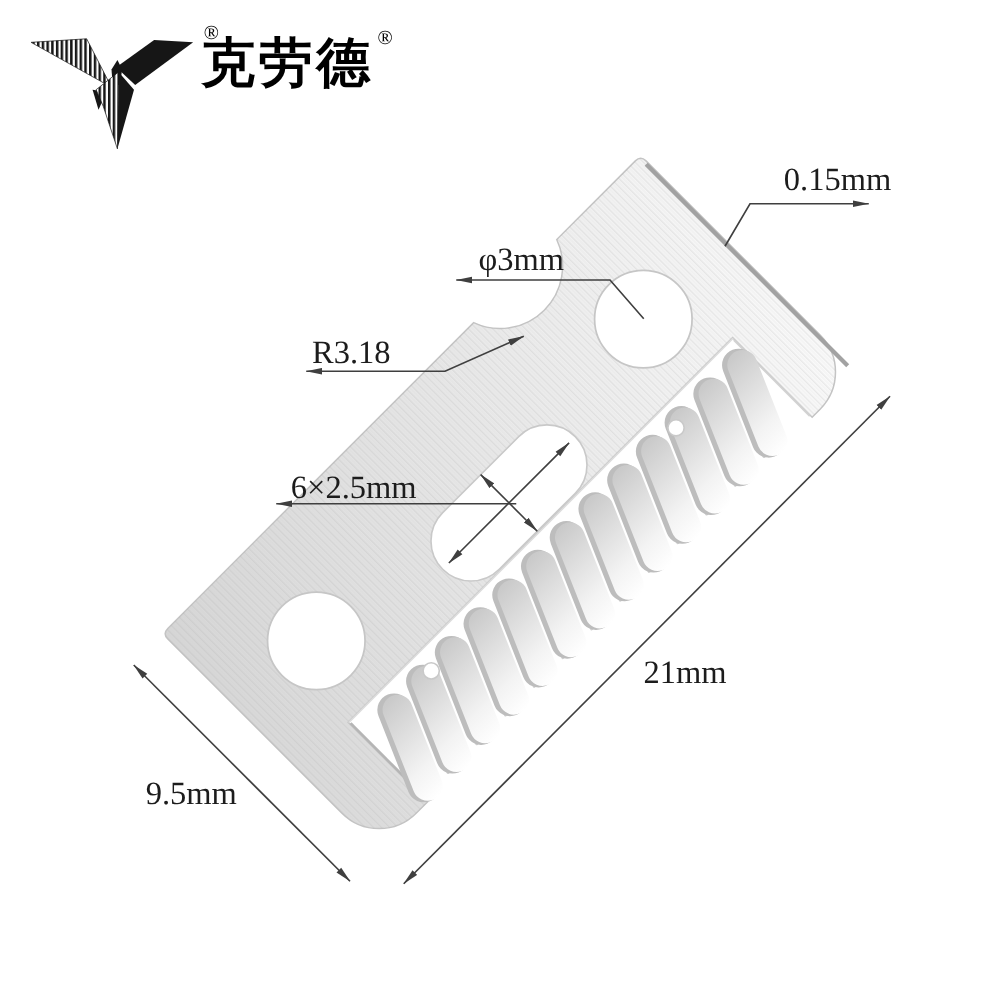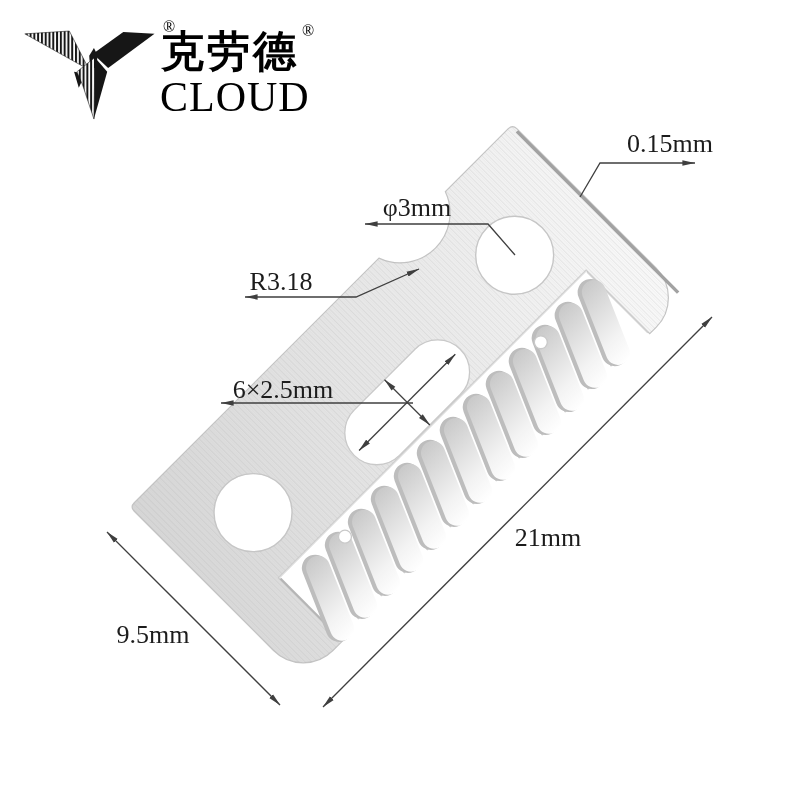--- a/index.html
+++ b/index.html
@@ -33,21 +33,20 @@
       <polygon points="3,8 50,5 71,46" fill="url(#birdStripes)" stroke="#161616" stroke-width="0.6"></polygon>
       <polygon points="75,29 107,6 140,8 91,44" fill="#161616"></polygon>
       <polygon points="71,31 76,23 80,31 78,44 72,44" fill="#161616"></polygon>
       <polygon points="55,48 67,50 60,65" fill="#161616"></polygon>
       <polygon points="58,48 77,33 76,98 64,62" fill="url(#birdStripes)" stroke="#161616" stroke-width="0.6"></polygon>
       <polygon points="77,33 90,48 76,98" fill="#161616"></polygon>
     </svg>
     <span class="reg1">®</span>
     <div class="cn">克劳德</div>
     <span class="reg2">®</span>
-    <div class="en">CLOUD</div>
   </div>
 
   <svg class="scene" width="800" height="800" viewBox="0 0 800 800">
     <defs>
       <marker id="arr" viewBox="0 0 13 6" refX="12.6" refY="3" markerWidth="13" markerHeight="6" markerUnits="userSpaceOnUse" orient="auto-start-reverse">
         <path d="M13,3 L0,0.35 L0,5.65 Z" fill="#3f3f3f"></path>
       </marker>
       <linearGradient id="bodyGrad" gradientUnits="userSpaceOnUse" x1="0" y1="0" x2="541" y2="245">
         <stop offset="0" stop-color="#d6d6d6"></stop>
         <stop offset="0.45" stop-color="#e7e7e7"></stop>

